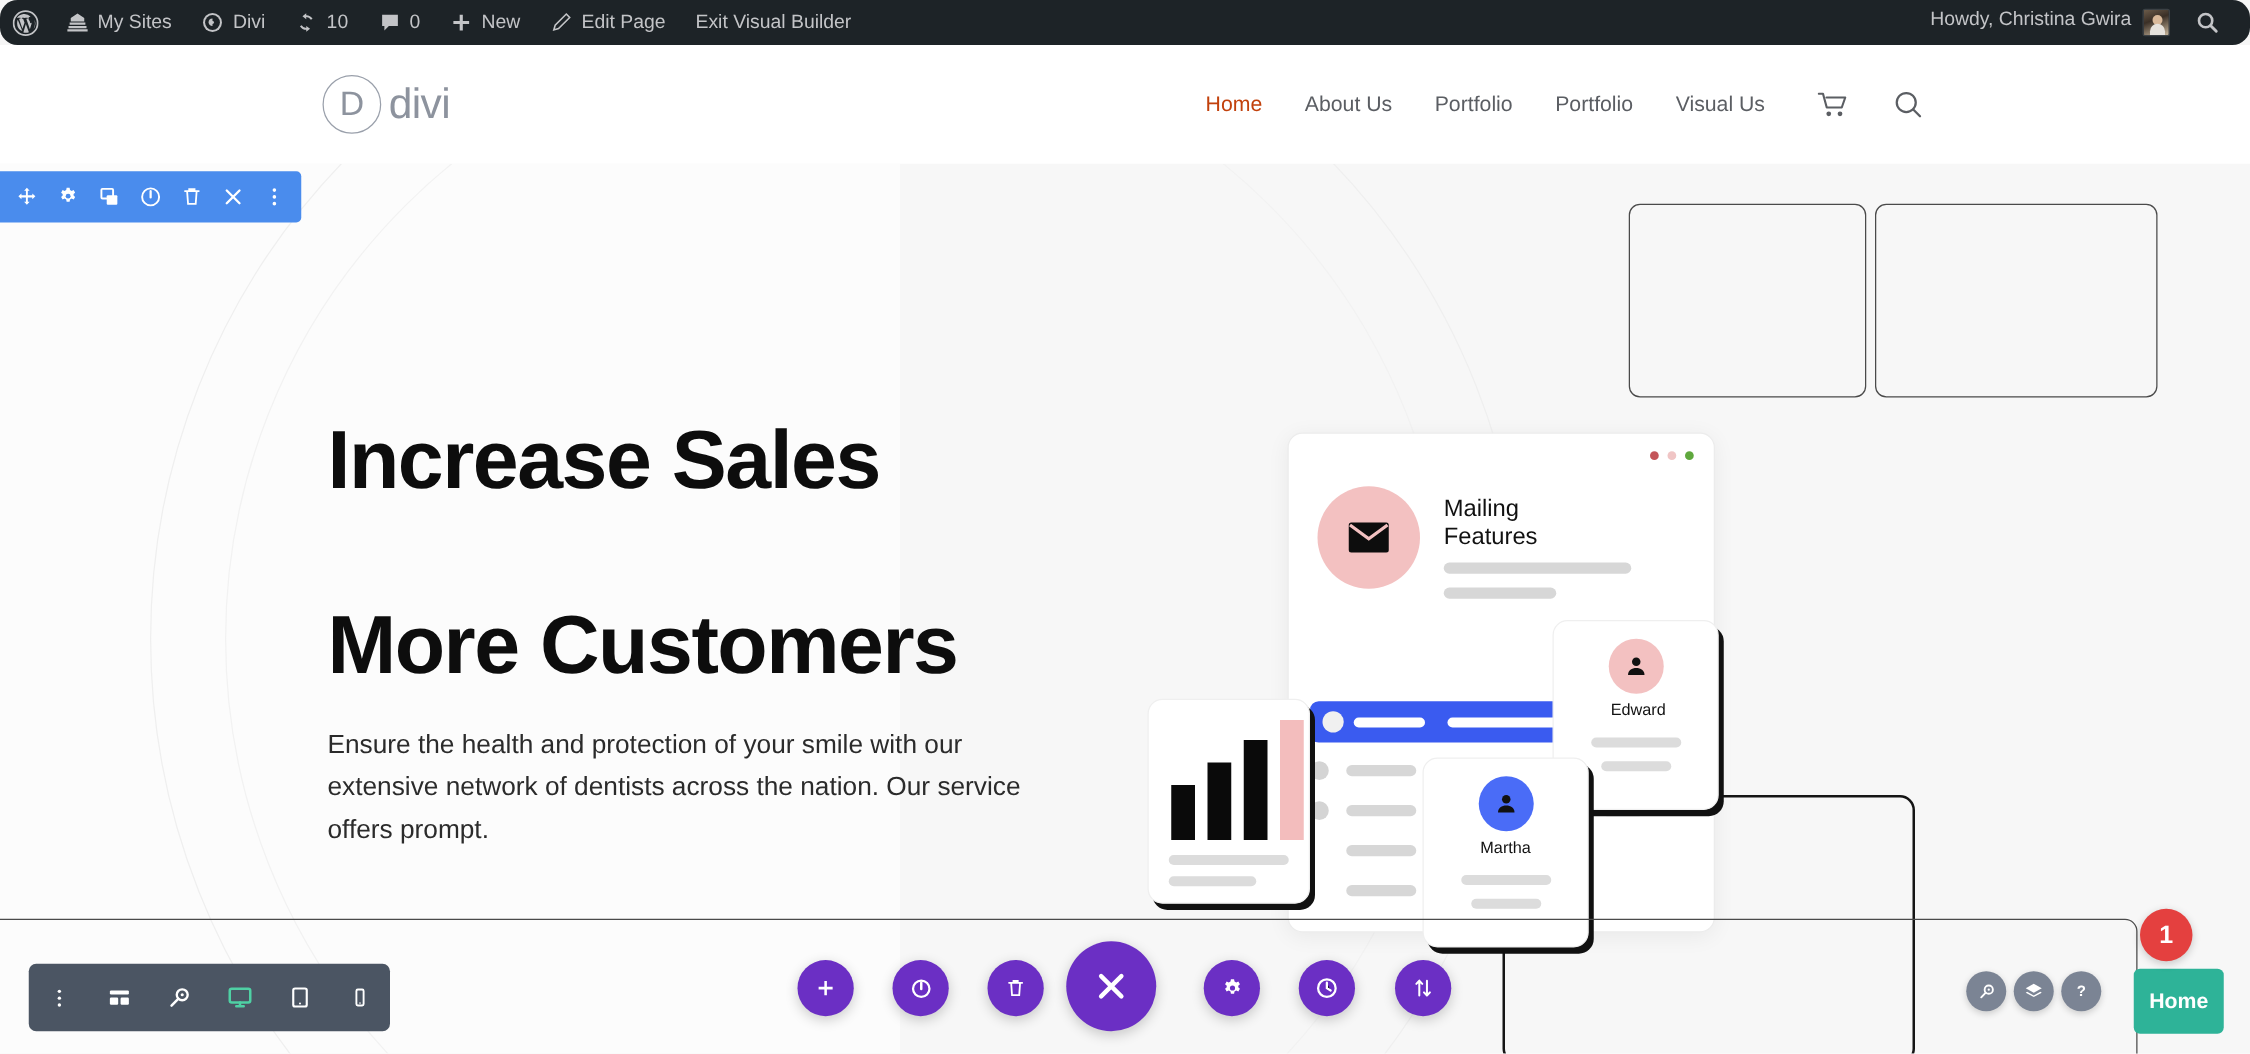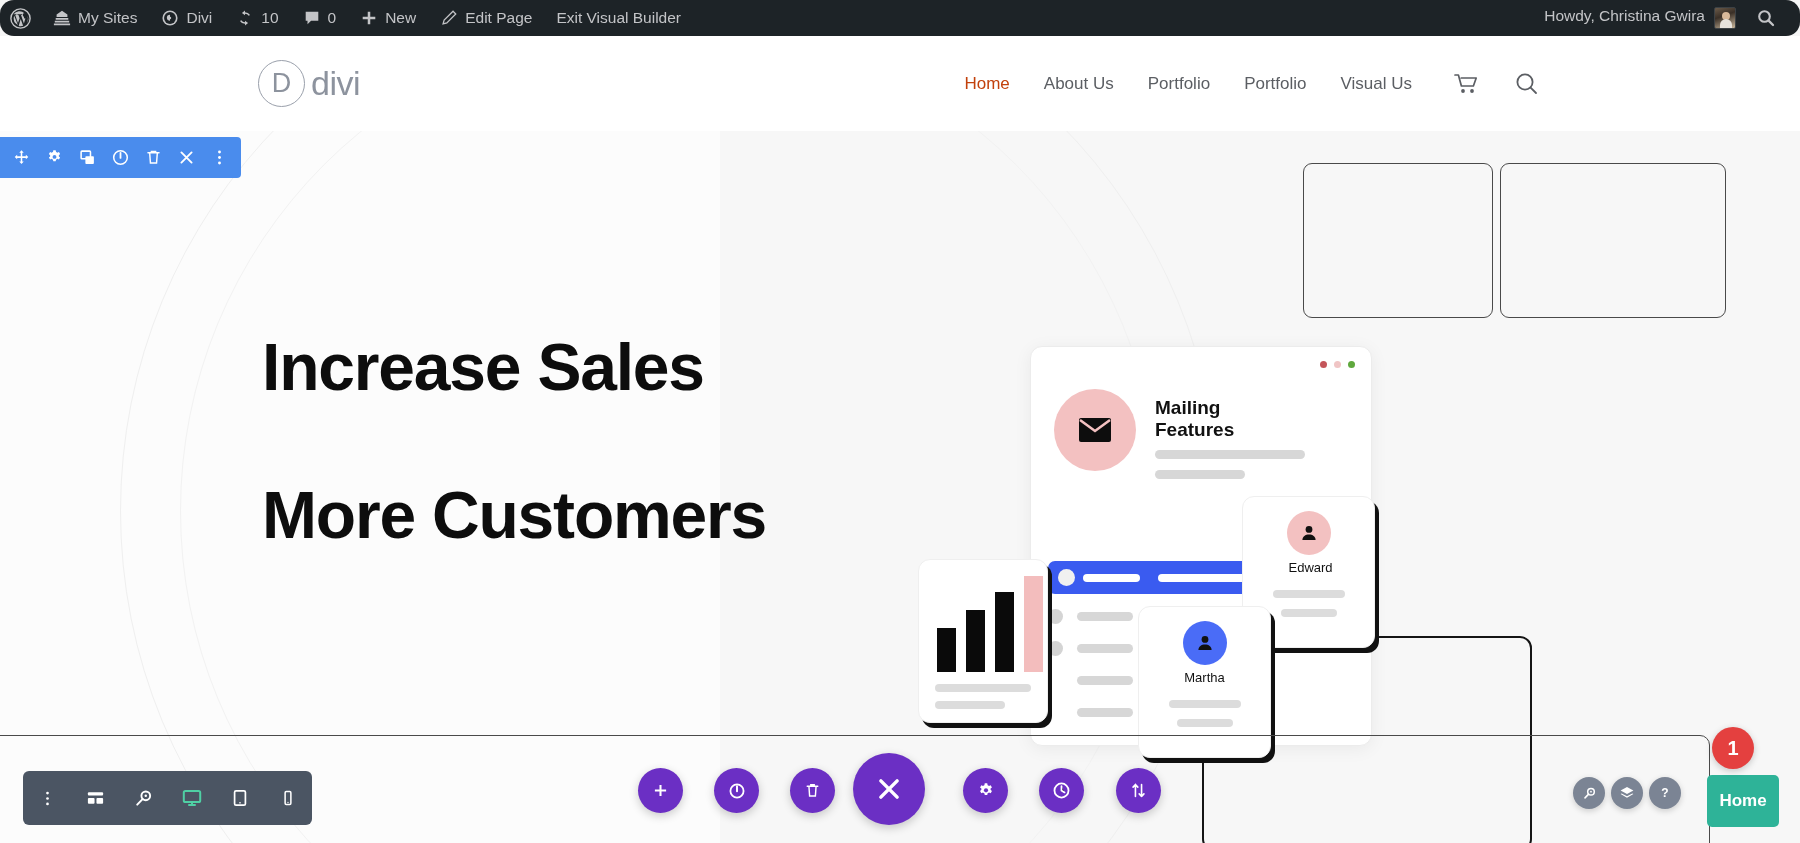--- a/index.html
+++ b/index.html
@@ -93,21 +93,21 @@
     left:100px; top:215px; width:342px; height:400px;
     border:1px solid #ececec; box-shadow:0 3px 18px rgba(0,0,0,.06);
   }
   .dots { position:absolute; right:16px; top:14px; display:flex; gap:7px; }
   .dot { width:7px; height:7px; border-radius:50%; }
   .mail-top { position:absolute; left:23px; top:42px; display:flex; gap:19px; align-items:flex-start;}
   .mail-circle {
     width:82px; height:82px; border-radius:50%; background:#f3c1c1;
     display:flex; align-items:center; justify-content:center;
   }
-  .mail-title { font-size:19px; line-height:1.18; color:#111; font-weight:700; padding-top:8px;}
+  .mail-title { font-size:19px; line-height:1.18; color:#111; font-weight:400; padding-top:8px;}
   .sk { background:#d7d7d7; border-radius:20px; }
   .blue-bar {
     position:absolute; left:17px; top:214px; width:308px; height:33px;
     background:#3a5bf0; border-radius:7px; display:flex; align-items:center; padding:0 10px; gap:8px;
   }
   .bb-circle{ width:17px;height:17px;border-radius:50%;background:#f0f0f0;}
   .bb-l1{width:57px;height:8px;border-radius:20px;background:#fff;}
   .bb-l2{width:135px;height:8px;border-radius:20px;background:#fff;margin-left:10px;}
   .bb-toggle{margin-left:auto;position:relative;width:38px;height:19px;}
   .bb-toggle i{position:absolute;border-radius:50%;}
@@ -327,20 +327,21 @@
     <div class="hero-left-white"></div>
     <div class="arc arc1"></div>
     <div class="arc arc2"></div>
 
     <div class="hero-copy">
       <h1 class="hero-h1">
         <span>Increase Sales</span><br>
         <br>
         <span>More Customers</span>
       </h1>
+      <p class="hero-p">Ensure the health and protection of your smile with our extensive network of dentists across the nation. Our service offers prompt.</p>
     </div>
 
     <div class="illus">
 
       <div class="bigframe"></div>
 
       <div class="card mail-card">
         <div class="dots">
           <span class="dot" style="background:#c4555a"></span>
           <span class="dot" style="background:#f0c5c5"></span>

